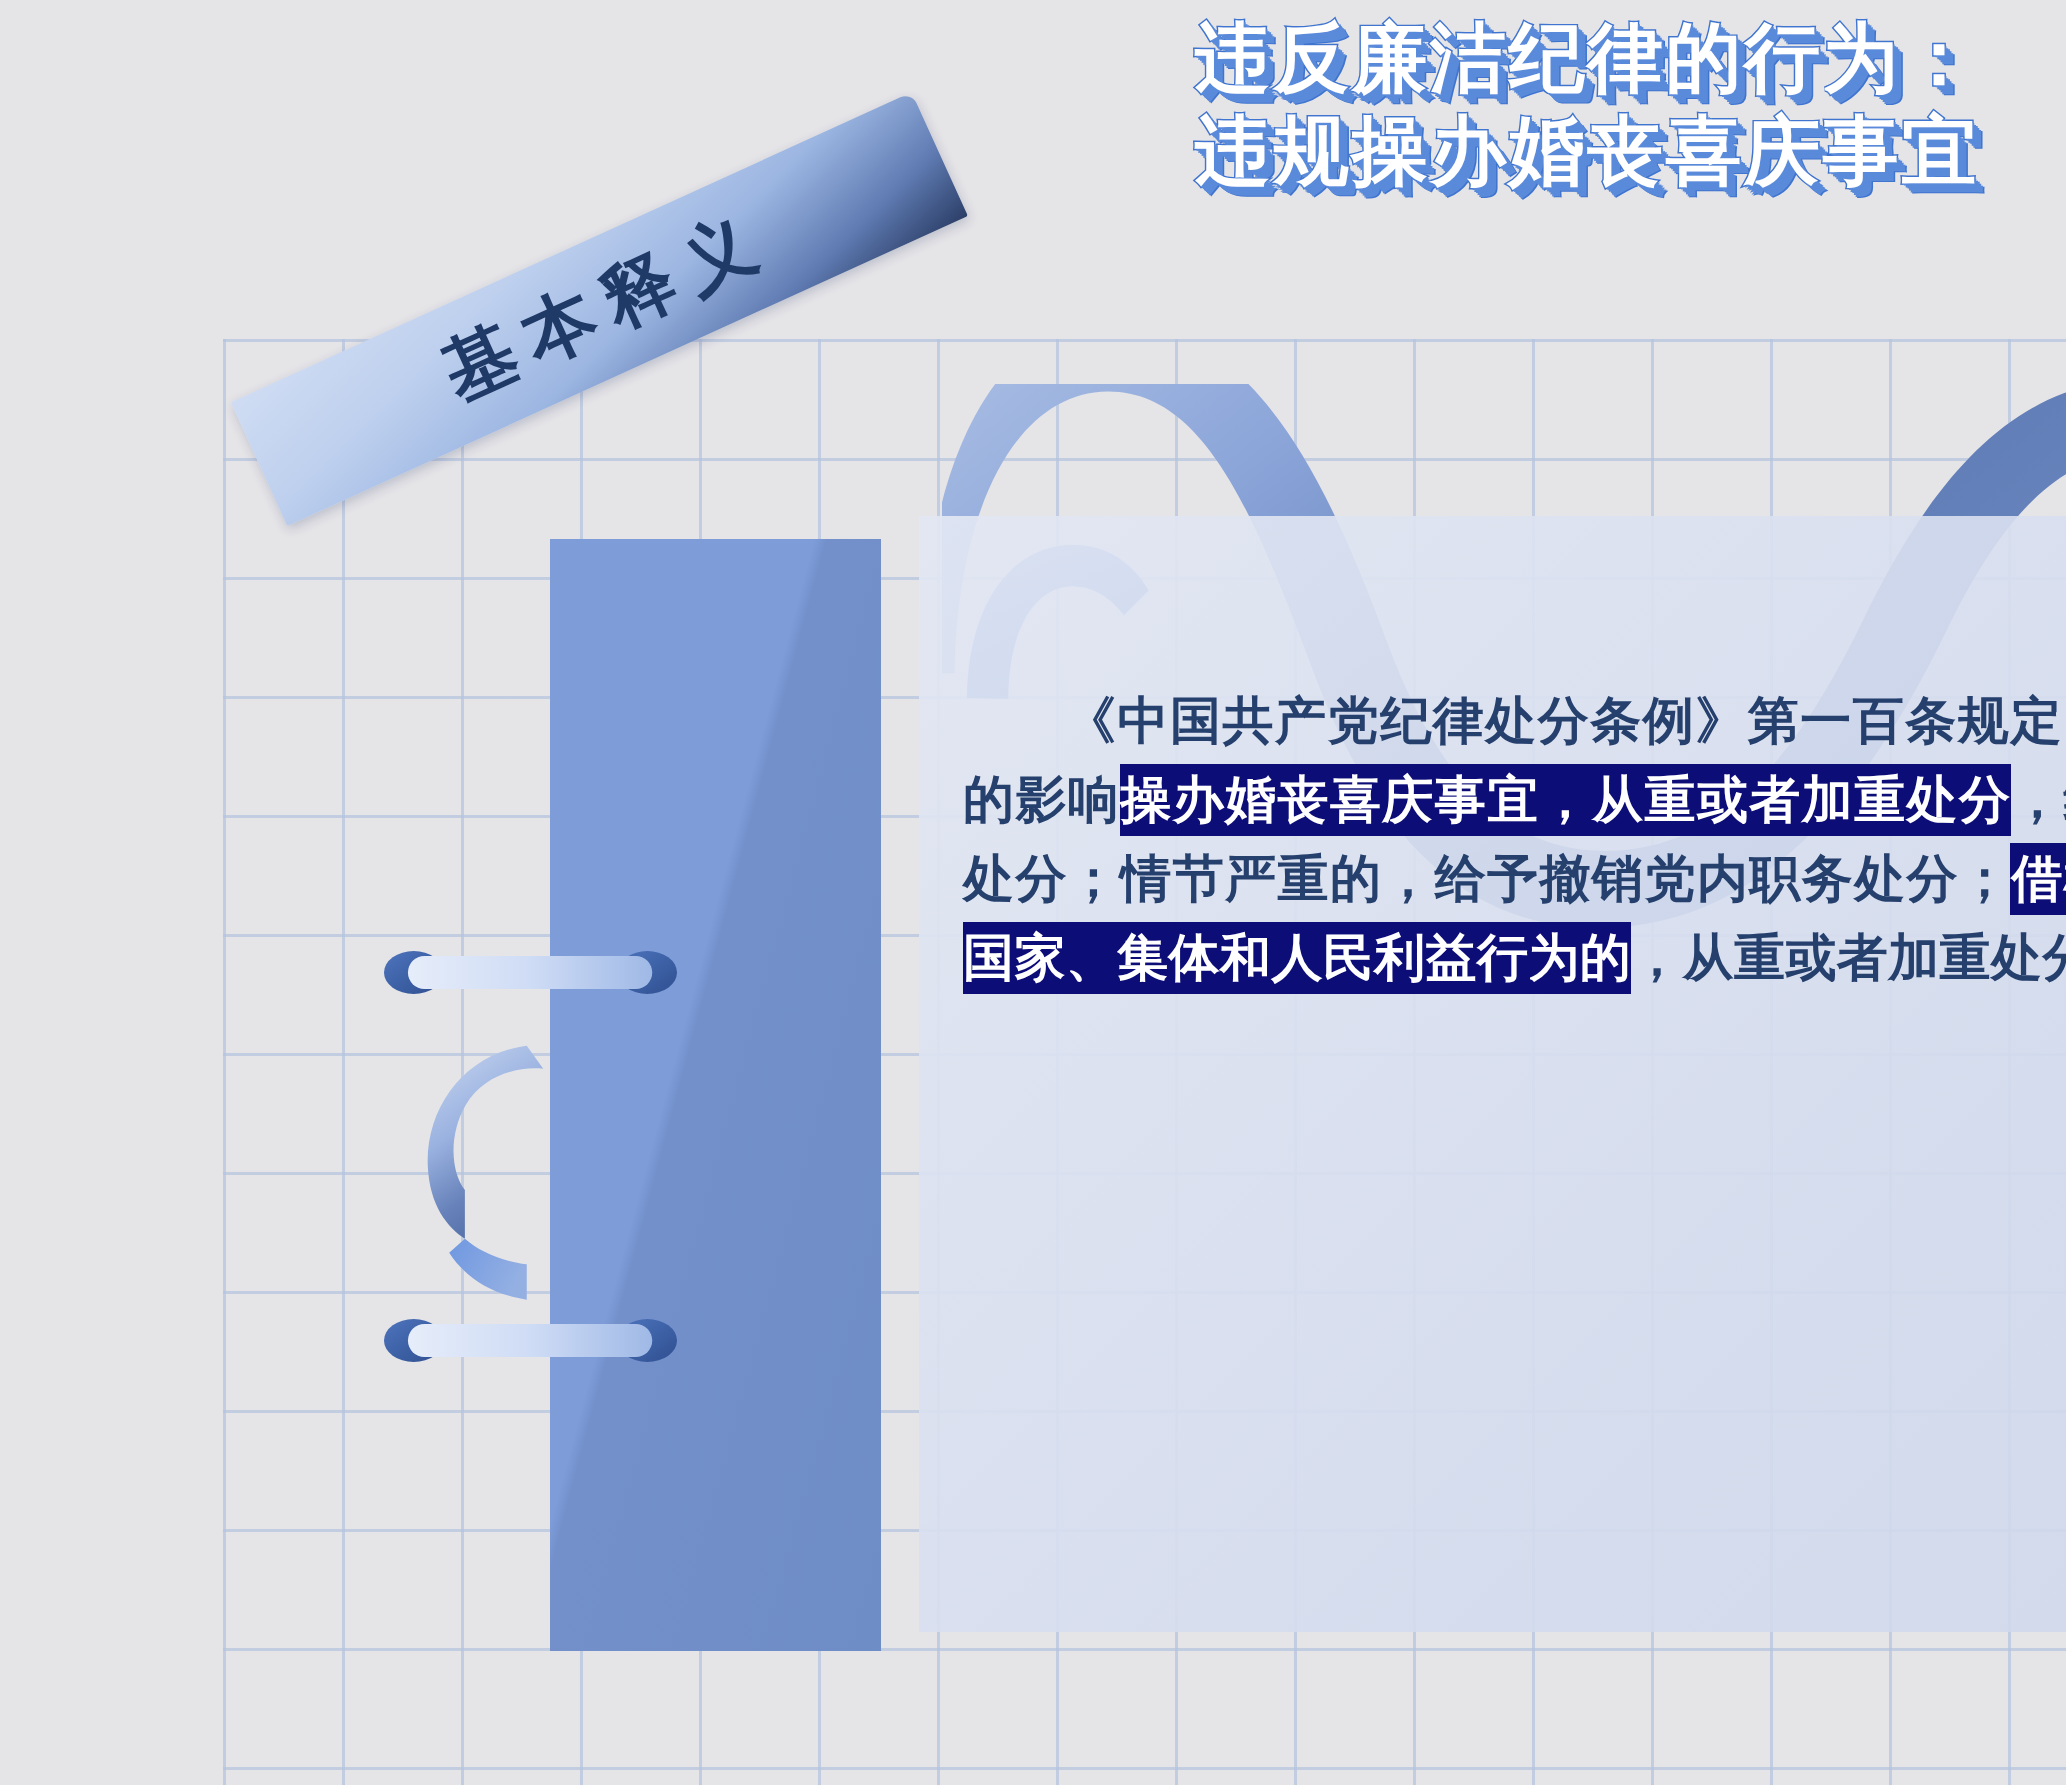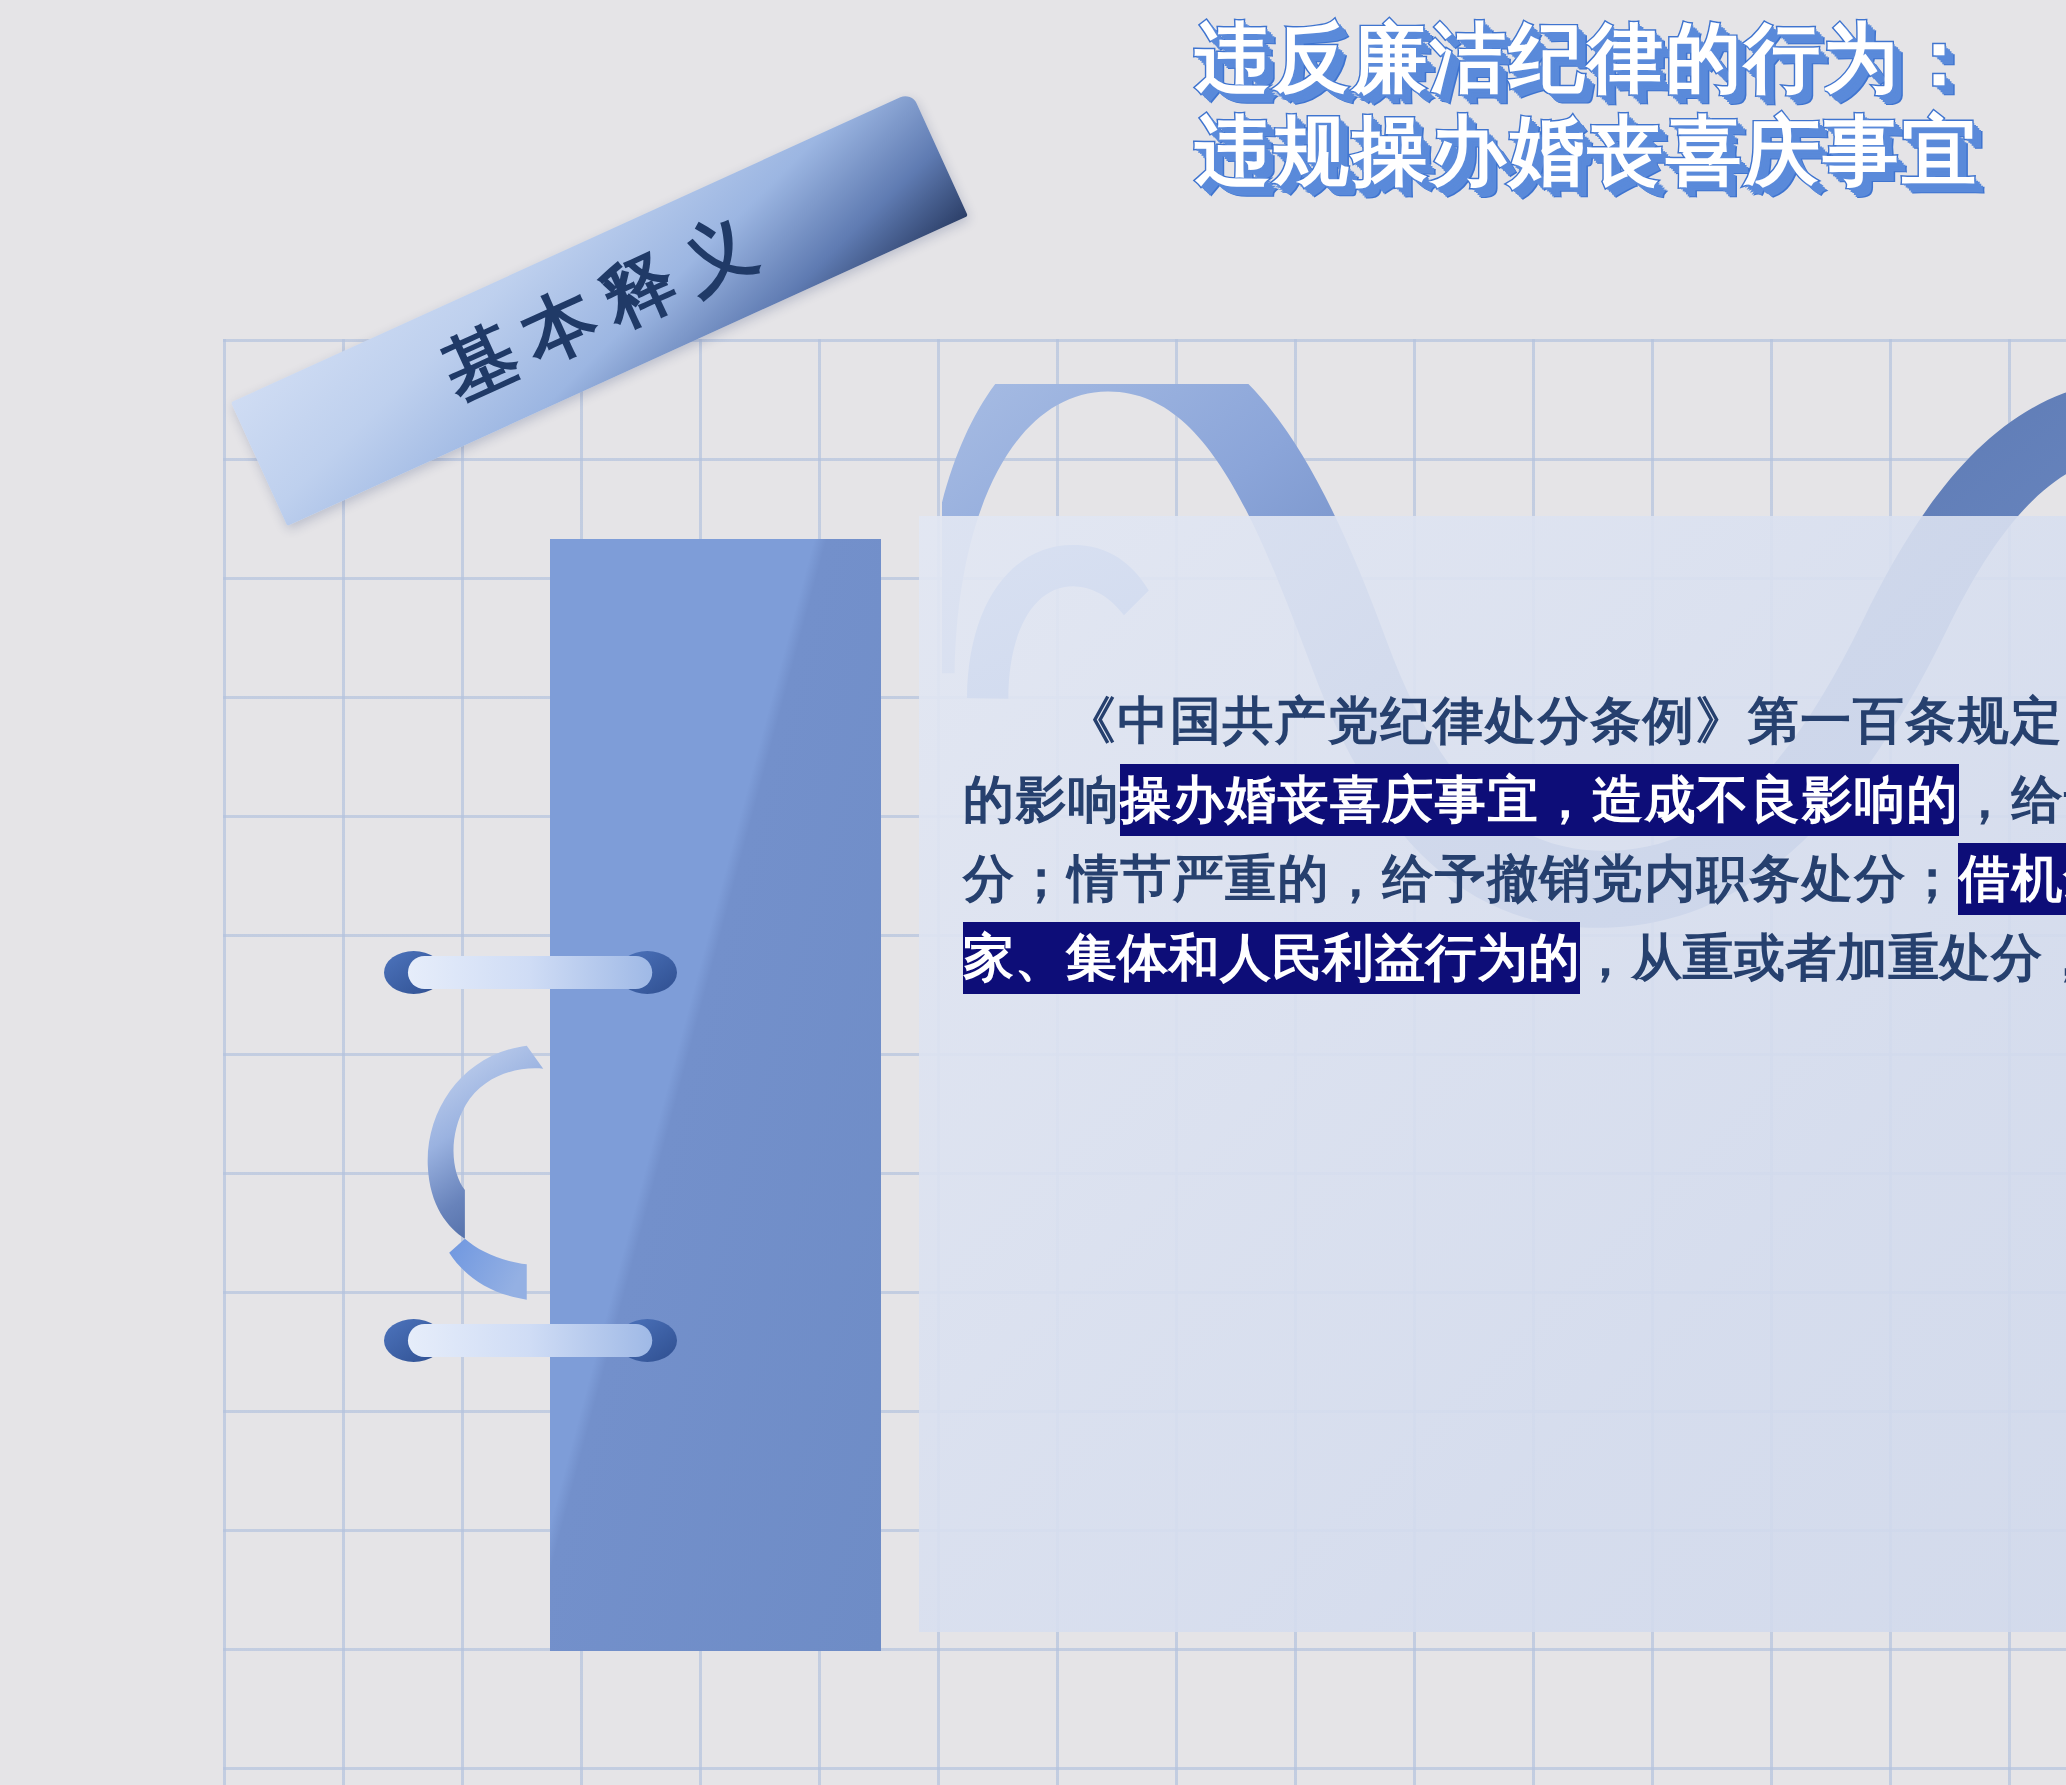--- a/index.html
+++ b/index.html
@@ -289,14 +289,14 @@
   <ellipse cx="638" cy="64" rx="72" ry="52" fill="url(#gRingDark)"></ellipse>
   <rect x="58" y="24" width="592" height="80" rx="40" fill="url(#gRingLight)"></rect>
 </svg>
 
 <div id="banner">
   <div id="banner-face">
     <span id="banner-label">基本释义</span>
   </div>
 </div>
 
-<p id="article-body"><span>《中国共产党纪律处分条例》第一百条规定，利用职权或者职务上的影响</span><span class="hl">操办婚丧喜庆事宜，造成不良影响的</span><span>，给予警告或者严重警告处分；情节严重的，给予撤销党内职务处分；</span><span class="hl">借机敛财或者有其他侵犯国家、集体和人民利益行为的</span><span>，从重或者加重处分，直至开除党籍。</span></p>
+<p id="article-body"><span>《中国共产党纪律处分条例》第一百条规定，利用职权或者职务上的影响</span><span class="hl">操办婚丧喜庆事宜，从重或者加重处分</span><span>，给予警告或者严重警告处分；情节严重的，给予撤销党内职务处分；</span><span class="hl">借机敛财或者有其他侵犯国家、集体和人民利益行为的</span><span>，从重或者加重处分，直至开除党籍。</span></p>
 
 
 </body></html>

